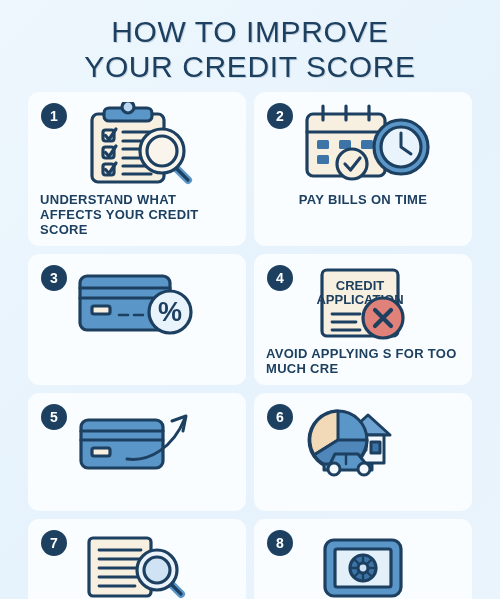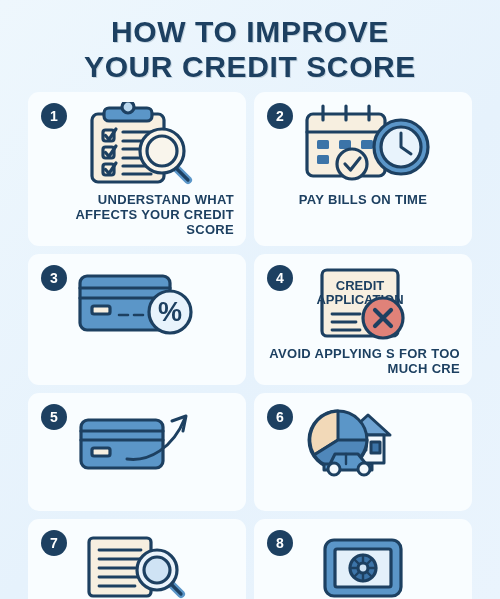--- a/index.html
+++ b/index.html
@@ -24,21 +24,21 @@
 
   
   #title-block {
     padding: 14px 18px 8px 18px;
     text-align: center;
   }
   #title-block .title-line {
     display: block;
     font-size: 30px;
     line-height: 35px;
-    font-weight: 700;
+    font-weight: 400;
     letter-spacing: 0.6px;
     color: #1d4061;
     text-transform: uppercase;
     white-space: nowrap;
     text-shadow: 1px 1px 0 rgba(29,64,97,0.18);
   }
 
   
   #cards-grid {
     padding: 0 28px;
@@ -88,21 +88,21 @@
   .card.tall .icon-wrap { height: 86px; }
   .icon-wrap svg { display: block; }
 
   .caption {
     margin-top: 4px;
     font-size: 13px;
     line-height: 15px;
     font-weight: 700;
     letter-spacing: 0.3px;
     color: #1d4061;
-    text-align: right;
+    text-align: left;
     text-transform: uppercase;
     padding: 0 4px;
   }
 </style>
 </head>
 <body>
 
 <div id="page">
 
   <div id="title-block">

